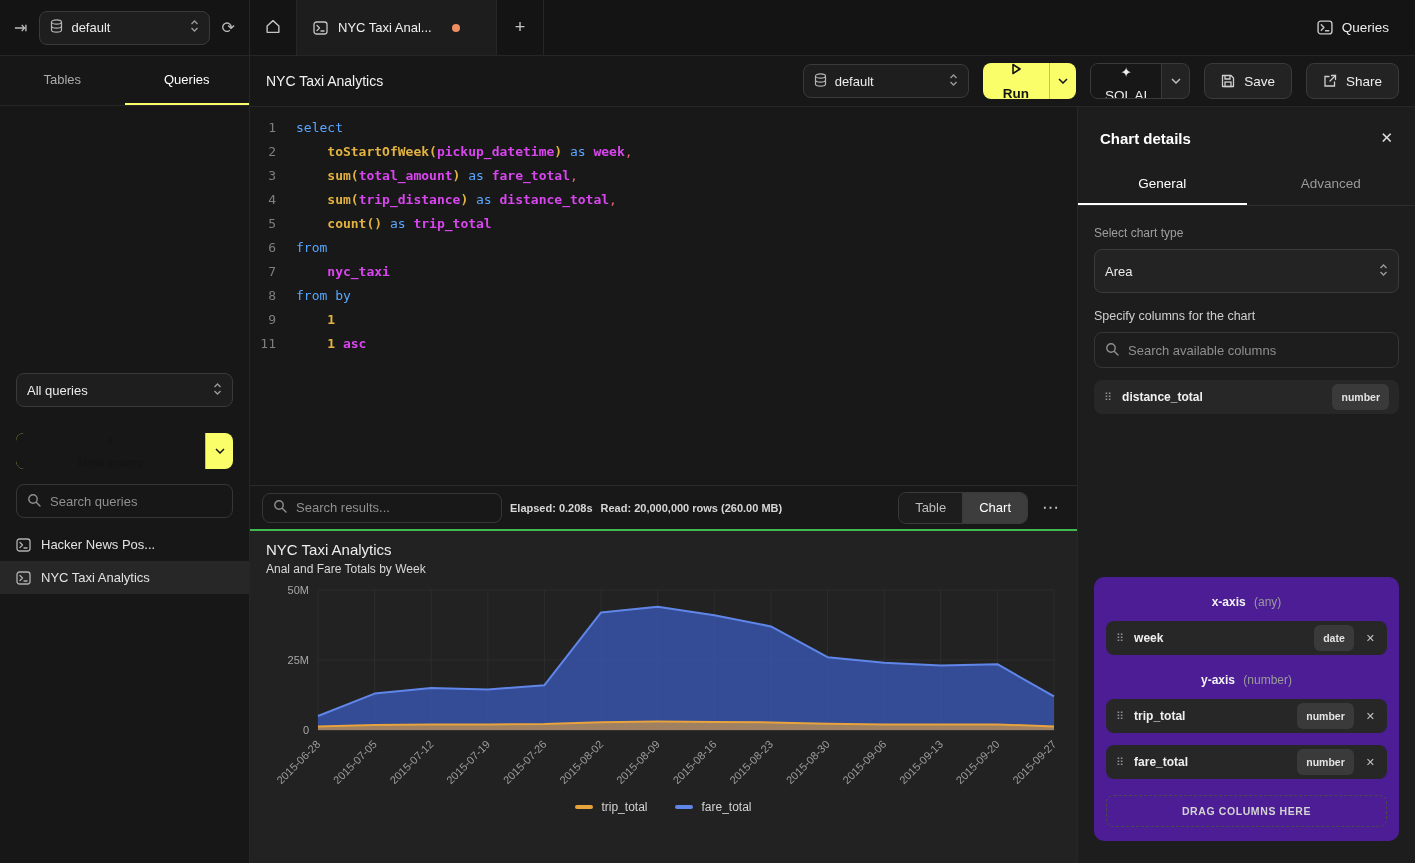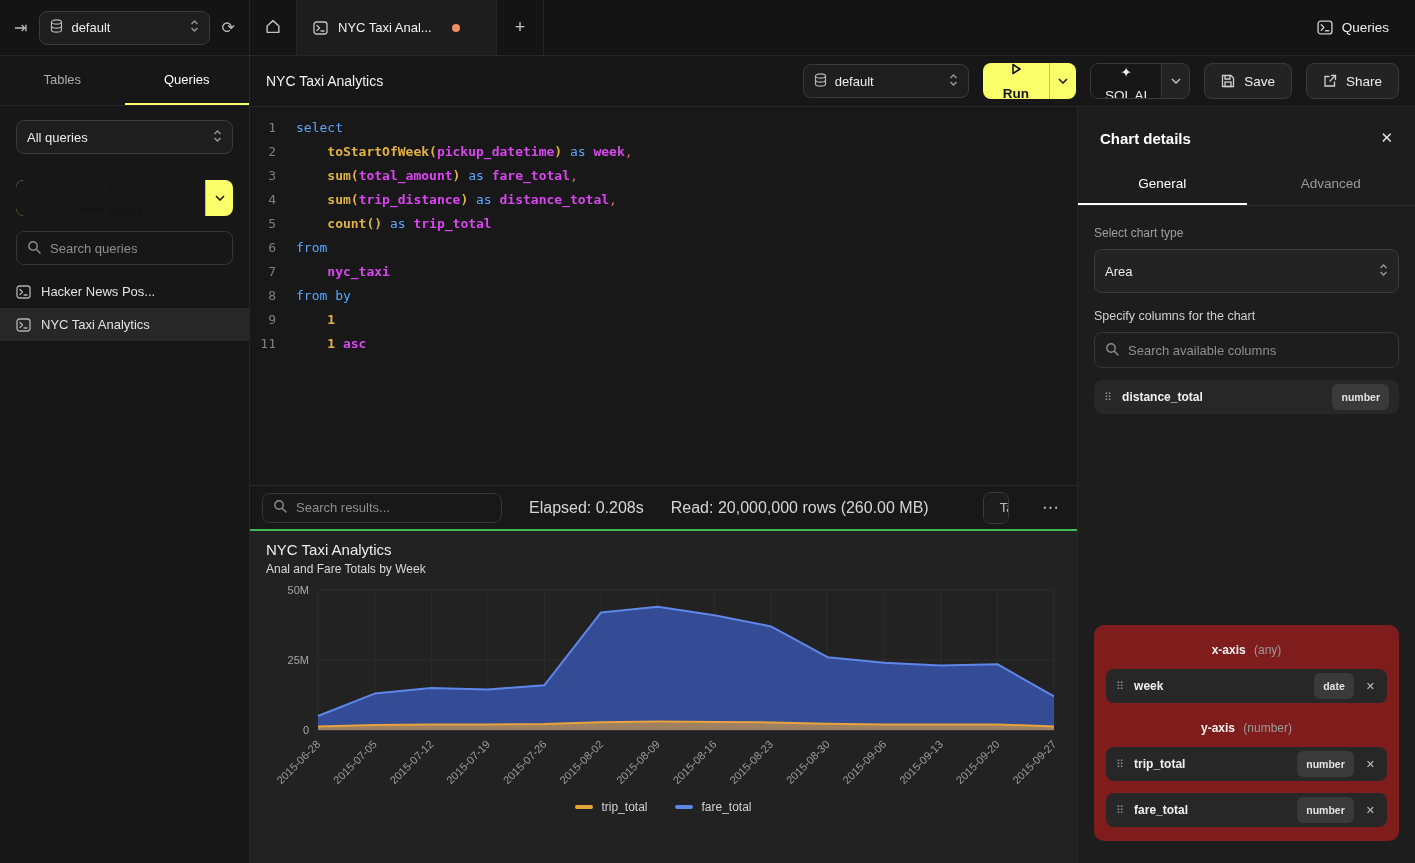--- a/index.html
+++ b/index.html
@@ -25,21 +25,21 @@
   .topbar-queries .qicon { color:#c9c9c9; display:flex; }
 
   
   .body { flex:1; display:flex; min-height:0; }
 
   
   .sidebar { width:250px; flex:0 0 250px; background:#171717; border-right:1px solid #262626; display:flex; flex-direction:column; }
   .side-tabs { height:50px; display:flex; border-bottom:1px solid #262626; }
   .side-tab { flex:1; display:flex; align-items:center; justify-content:center; font-size:13px; color:#ababab; cursor:pointer; border-bottom:2px solid transparent; }
   .side-tab.active { color:#ffffff; border-bottom-color:#faff69; }
-  .side-content { padding:14px 16px 16px; display:flex; flex-direction:column; flex:1; min-height:0; }
+  .side-content { padding:14px 16px 16px; display:flex; flex-direction:column; flex:1; min-height:0;justify-content:center; }
   .side-select { width:100%; justify-content:space-between; }
   .btn-yellow { margin-top:26px; display:flex; height:36px; border-radius:8px; overflow:hidden; background:#faff69; color:#141414; cursor:pointer; }
   .btn-yellow .main { flex:1; display:flex; align-items:center; justify-content:center; gap:7px; font-weight:700; font-size:13px; }
   .btn-yellow .chev { width:28px; display:flex; align-items:center; justify-content:center; border-left:1px solid rgba(0,0,0,0.22); color:#141414; }
   .search-box { margin-top:15px; display:flex; align-items:center; gap:9px; height:34px; border:1px solid #363636; border-radius:8px; padding:0 10px; color:#8f8f8f; background:transparent; }
   .search-box input { flex:1; background:transparent; border:none; outline:none; color:#e0e0e0; font-size:13px; font-family:"Liberation Sans",sans-serif; min-width:0; }
   .search-box input::placeholder { color:#8f8f8f; }
   .query-list { margin:10px -16px 0; }
   .query-item { height:33px; display:flex; align-items:center; gap:10px; padding:0 16px; font-size:13px; color:#e2e2e2; cursor:pointer; }
   .query-item .qicon { color:#b0b0b0; display:flex; }
@@ -70,23 +70,23 @@
   .code { white-space:pre; }
   .tk-kw { color:#58a6ff; }
   .tk-fn { color:#e3b341; font-weight:700; }
   .tk-id { color:#d946ef; font-weight:700; }
   .tk-pa { color:#e3b341; font-weight:700; }
   .tk-cm { color:#e06c75; }
   .tk-num { color:#e3b341; font-weight:700; }
   .tk-pl { color:#cccccc; }
 
   
-  .results-bar { flex:0 0 44px; display:flex; align-items:center; gap:27px; padding:0 12px; border-top:1px solid #2a2a2a; }
+  .results-bar { flex:0 0 44px; display:flex; align-items:center; gap:8px; padding:0 12px; border-top:1px solid #2a2a2a; }
   .results-search { margin-top:0; width:240px; height:30px; flex:0 0 240px; }
-  .stat-text { color:#d6d6d6; font-size:16px; white-space:nowrap; }
+  .stat-text { color:#d6d6d6; font-size:11px; white-space:nowrap;font-weight:bold; }
   .results-spacer { flex:1; }
   .segmented { display:flex; border:1px solid #3a3a3a; border-radius:8px; overflow:hidden; height:32px; }
   .seg-btn { display:flex; align-items:center; padding:0 16px; font-size:13px; color:#bdbdbd; background:#1d1d1d; border:none; cursor:pointer; }
   .seg-btn + .seg-btn { border-left:1px solid #3a3a3a; }
   .seg-btn.active { background:#3d3d3d; color:#ffffff; }
   .more-btn { background:none; border:none; color:#c4c4c4; font-size:17px; cursor:pointer; padding:0 6px; }
 
   
   .chart-area { flex:1; background:#222222; border-top:2px solid #3fb950; padding:10px 16px 0; min-height:0; }
   .chart-title { font-size:15px; color:#ededed; }
@@ -108,21 +108,21 @@
   .field-label { font-size:12px; color:#9f9f9f; margin-bottom:9px; }
   .field-label.bright { color:#cfcfcf; font-size:12.5px;margin-top:16px; }
   .panel-select { width:100%; height:44px; justify-content:space-between; background:#232323; }
   .cols-label { margin-top:28px; }
   .panel-search { margin-top:0; height:36px; background:#1d1d1d; }
   .chip { margin-top:12px; height:34px; display:flex; align-items:center; gap:10px; padding:0 10px; background:#272727; border-radius:8px; cursor:grab; }
   .chip .drag { color:#8f8f8f; font-size:11px; }
   .chip .cname { font-size:12px; font-weight:700; color:#f0f0f0; flex:1; }
   .type-badge { background:#3a3a3a; border-radius:6px; padding:7px 9px; font-size:10.5px; font-weight:700; color:#e3e3e3; }
   .chip .remove { background:none; border:none; color:#c0c0c0; font-size:11px; cursor:pointer; padding:2px; }
-  .axes-block { margin-top:auto; background:#7f1d1d; border-radius:10px; padding:10px 12px 14px; margin-bottom:22px; }
+  .axes-block { margin-top:auto; background:#4c1d95; border-radius:10px; padding:10px 12px 14px; margin-bottom:22px; }
   .axis-heading { text-align:center; font-size:12px; margin:8px 0 4px; }
   .axis-heading .axis-name { font-weight:700; color:#f2f2f2; }
   .axis-heading .axis-kind { color:#9a9a9a; margin-left:5px; }
   .axis-group + .axis-group { margin-top:18px; }
   .drop-zone { margin-top:16px; height:32px; border:1px dashed #4a4a4a; border-radius:8px; display:flex; align-items:center; justify-content:center; font-size:10.5px; font-weight:700; letter-spacing:0.6px; color:#d4d4d4; }
 </style>
 </head>
 <body>
 
 <div class="app">
@@ -509,19 +509,20 @@
                   <button class="remove">✕</button>
                 </div>
                 <div class="chip">
                   <span class="drag">⠿</span>
                   <span class="cname">fare_total</span>
                   <span class="type-badge">number</span>
                   <button class="remove">✕</button>
                 </div>
               </div>
 
+              <div class="drop-zone">DRAG COLUMNS HERE</div>
             </div>
           </div>
         </div>
       </div>
     </div>
   </div>
 </div>
 
 </body></html>

